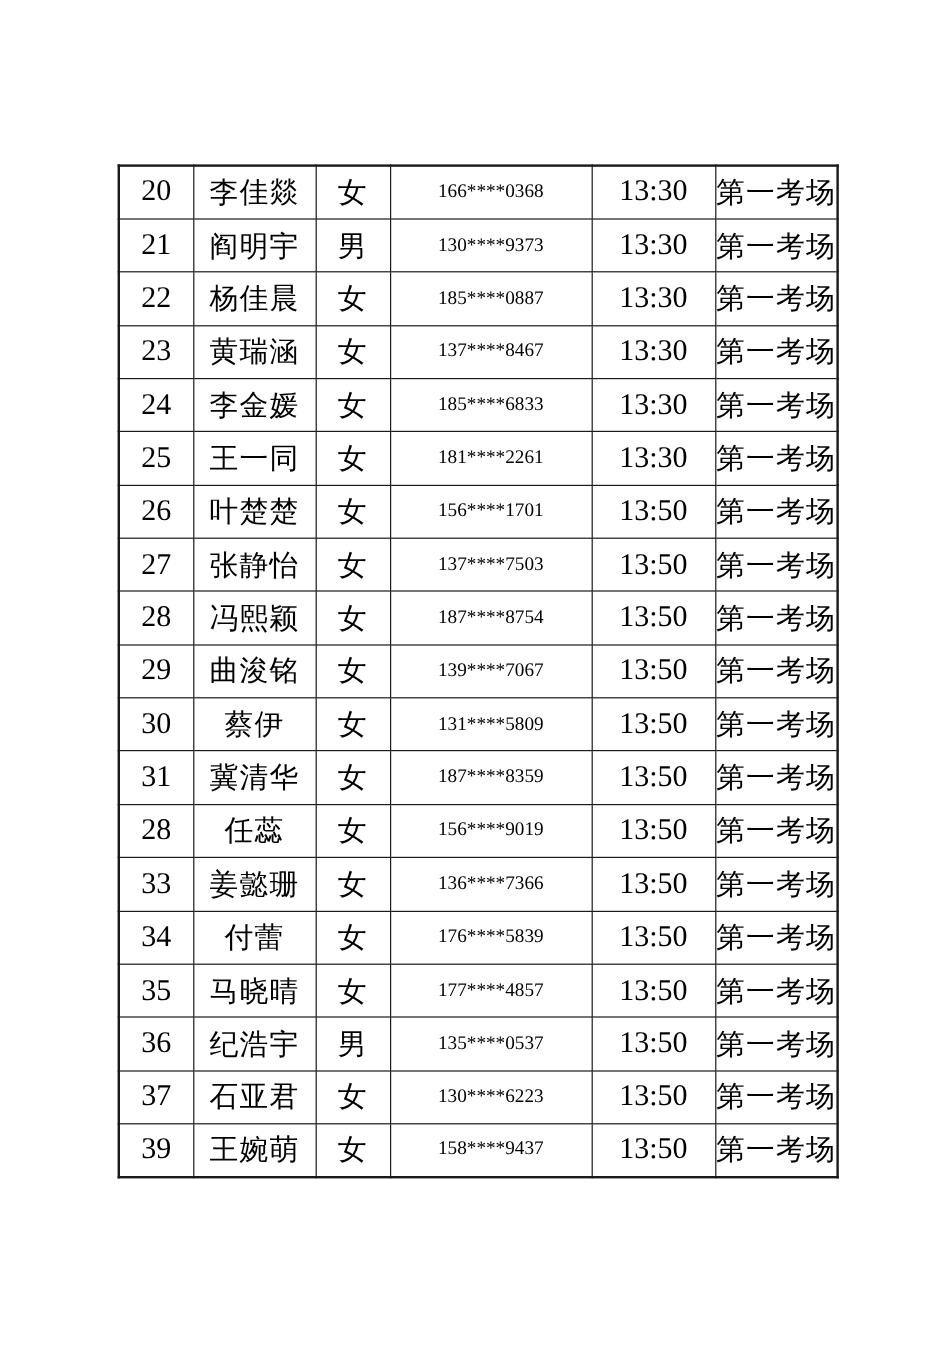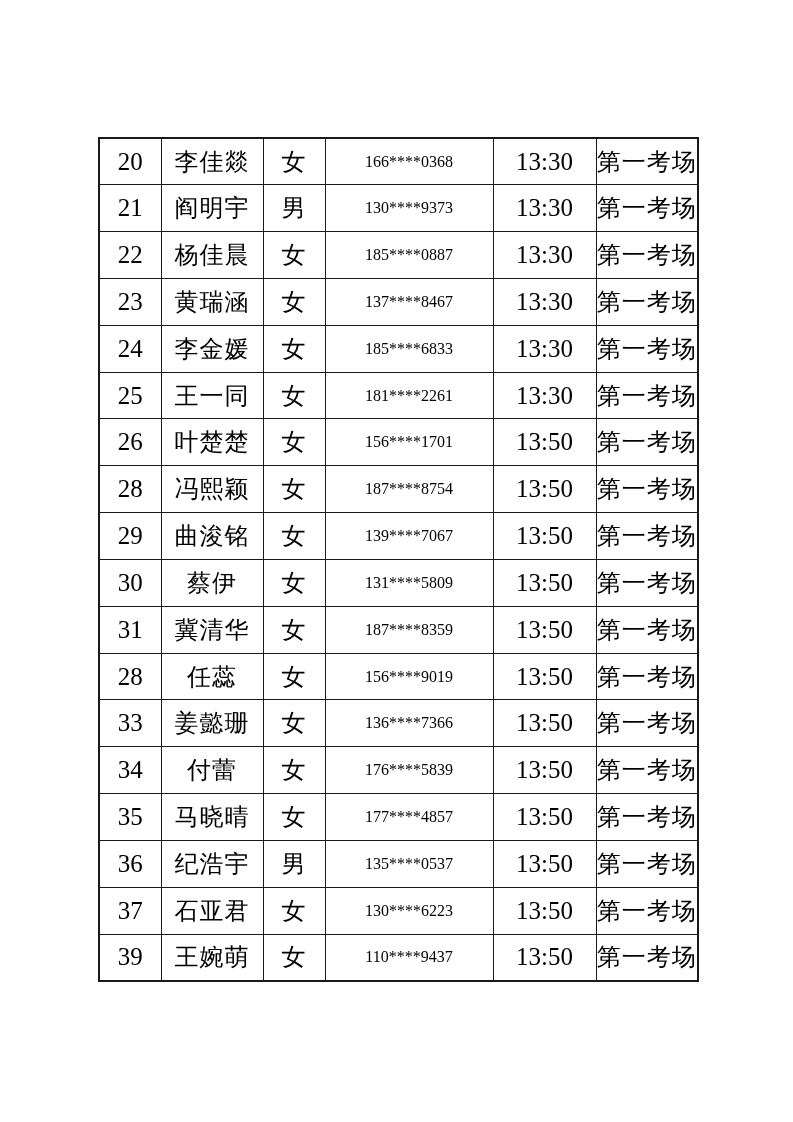--- a/index.html
+++ b/index.html
@@ -111,20 +111,28 @@
   </tr>
         <tr>
     <td class="num">26</td>
     <td class="cjk">叶楚楚</td>
     <td class="cjk">女</td>
     <td class="phone">156****1701</td>
     <td class="num">13:50</td>
     <td class="cjk">第一考场</td>
   </tr>
         <tr>
+    <td class="num">27</td>
+    <td class="cjk">张静怡</td>
+    <td class="cjk">女</td>
+    <td class="phone">137****7503</td>
+    <td class="num">13:50</td>
+    <td class="cjk">第一考场</td>
+  </tr>
+        <tr>
     <td class="num">28</td>
     <td class="cjk">冯熙颖</td>
     <td class="cjk">女</td>
     <td class="phone">187****8754</td>
     <td class="num">13:50</td>
     <td class="cjk">第一考场</td>
   </tr>
         <tr>
     <td class="num">29</td>
     <td class="cjk">曲浚铭</td>
@@ -194,19 +202,19 @@
     <td class="cjk">石亚君</td>
     <td class="cjk">女</td>
     <td class="phone">130****6223</td>
     <td class="num">13:50</td>
     <td class="cjk">第一考场</td>
   </tr>
         <tr>
     <td class="num">39</td>
     <td class="cjk">王婉萌</td>
     <td class="cjk">女</td>
-    <td class="phone">110****9437</td>
+    <td class="phone">158****9437</td>
     <td class="num">13:50</td>
     <td class="cjk">第一考场</td>
   </tr>
       </tbody>
   </table>
 </div>
 
 </body></html>

